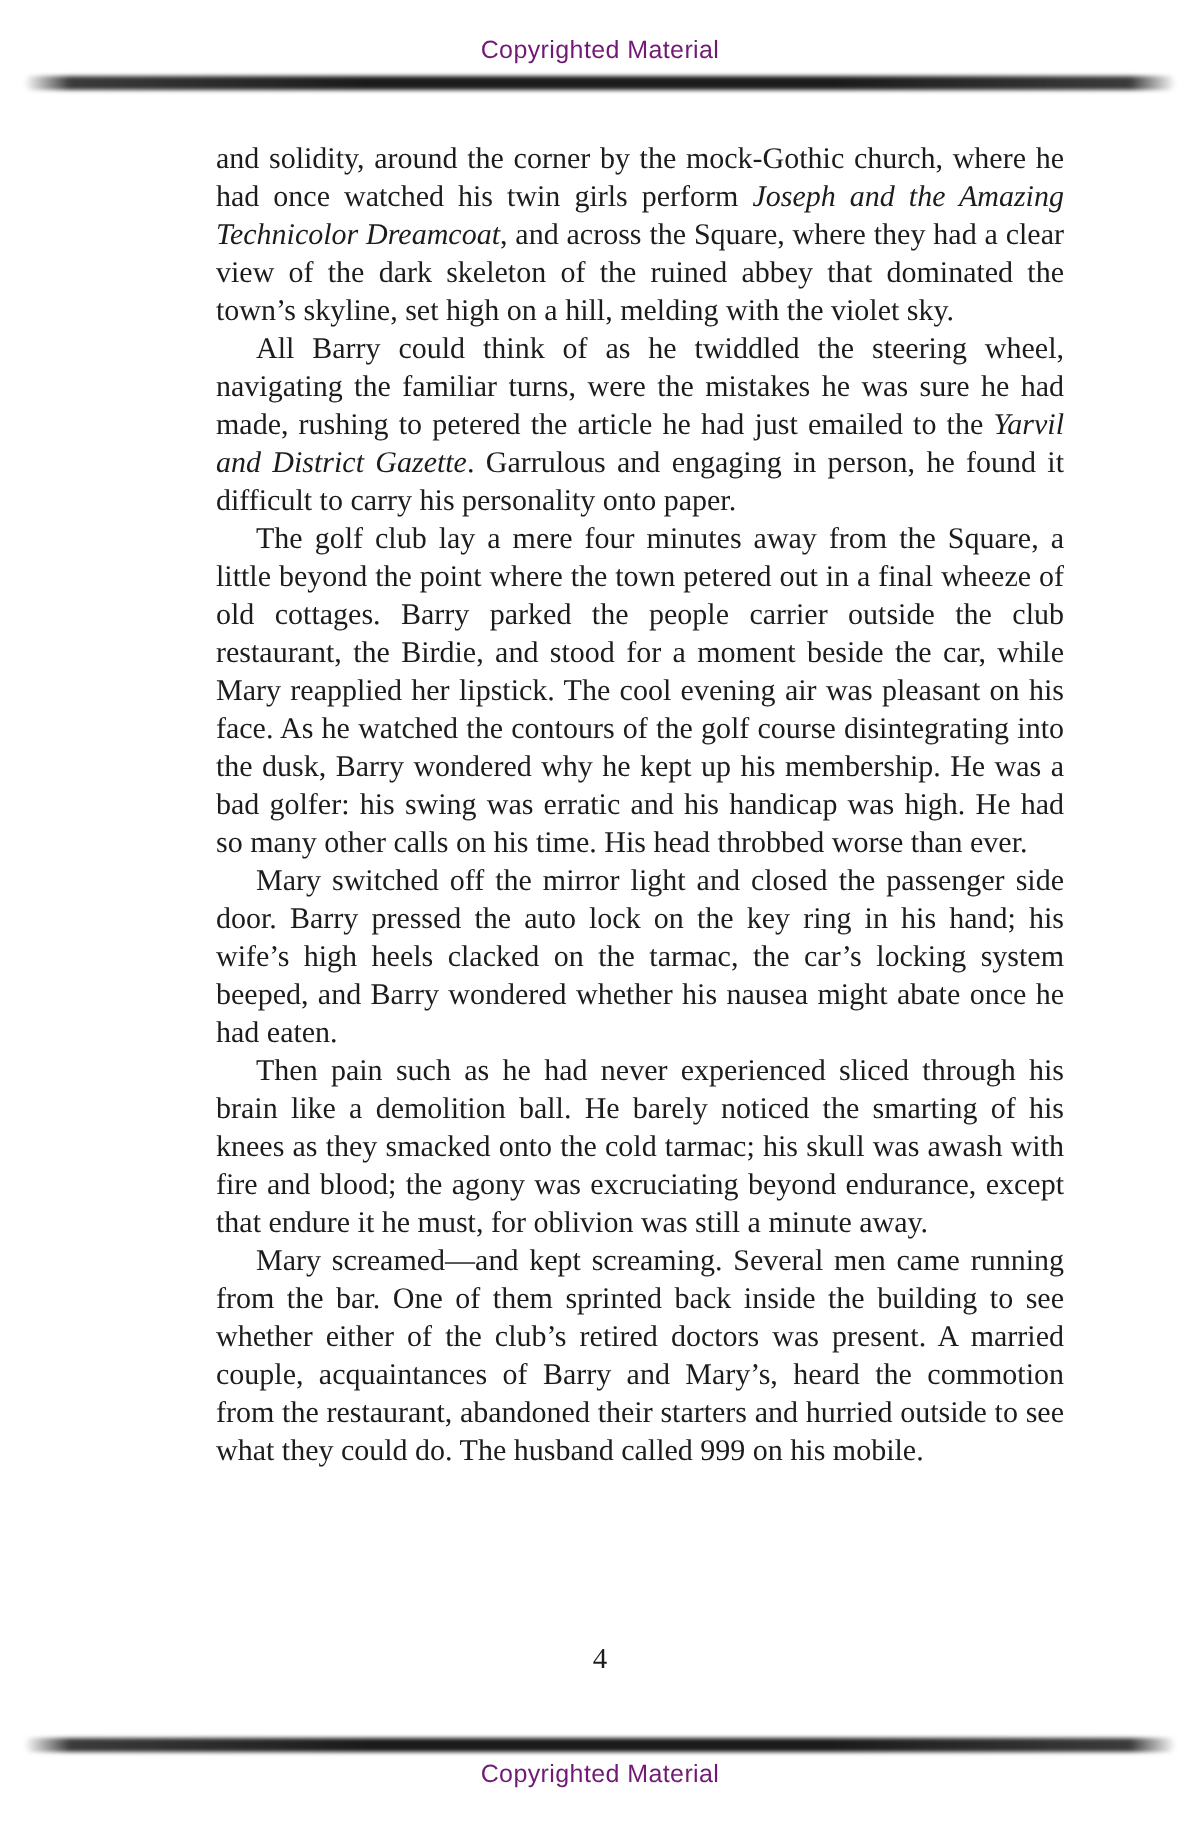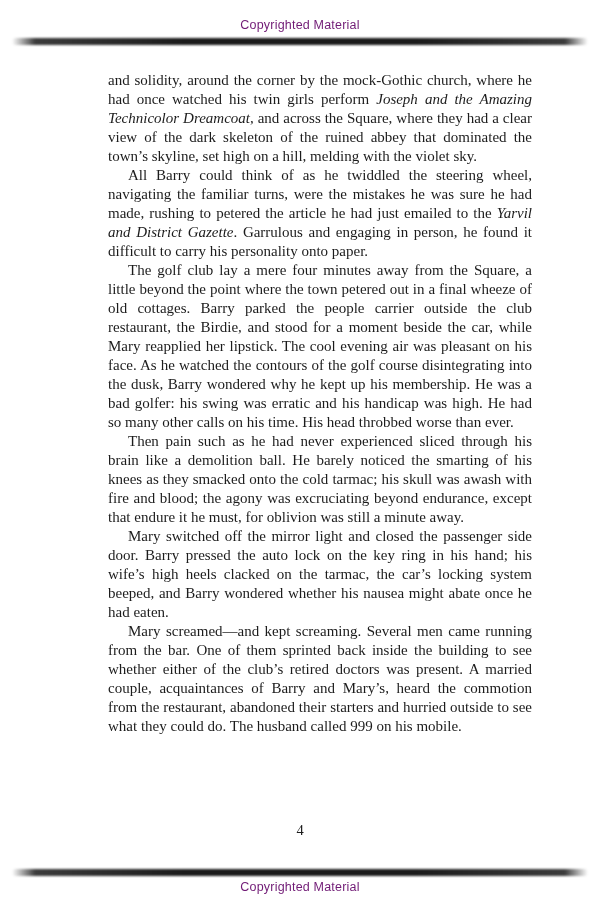--- a/index.html
+++ b/index.html
@@ -78,22 +78,22 @@
 <body>
 
 <div class="notice notice-top">Copyrighted Material</div>
 
 <div class="edge-shadow edge-shadow-top"></div>
 
 <div class="text-block">
     <p class=""><span>and solidity, around the corner by the mock-Gothic church, where he had once watched his twin girls perform </span><span class="italic">Joseph and the Amazing Technicolor Dreamcoat</span><span>, and across the Square, where they had a clear view of the dark skeleton of the ruined abbey that dominated the town’s skyline, set high on a hill, melding with the violet sky.</span></p>
     <p class="indent"><span>All Barry could think of as he twiddled the steering wheel, navigating the familiar turns, were the mistakes he was sure he had made, rushing to petered the article he had just emailed to the </span><span class="italic">Yarvil and District Gazette</span><span>. Garrulous and engaging in person, he found it difficult to carry his personality onto paper.</span></p>
     <p class="indent"><span>The golf club lay a mere four minutes away from the Square, a little beyond the point where the town petered out in a final wheeze of old cottages. Barry parked the people carrier outside the club restaurant, the Birdie, and stood for a moment beside the car, while Mary reapplied her lipstick. The cool evening air was pleasant on his face. As he watched the contours of the golf course disintegrating into the dusk, Barry wondered why he kept up his membership. He was a bad golfer: his swing was erratic and his handicap was high. He had so many other calls on his time. His head throbbed worse than ever.</span></p>
+    <p class="indent"><span>Mary switched off the mirror light and closed the passenger side door. Barry pressed the auto lock on the key ring in his hand; his wife’s high heels clacked on the tarmac, the car’s locking system beeped, and Barry wondered whether his nausea might abate once he had eaten.</span></p>
     <p class="indent"><span>Then pain such as he had never experienced sliced through his brain like a demolition ball. He barely noticed the smarting of his knees as they smacked onto the cold tarmac; his skull was awash with fire and blood; the agony was excruciating beyond endurance, except that endure it he must, for oblivion was still a minute away.</span></p>
-    <p class="indent"><span>Mary switched off the mirror light and closed the passenger side door. Barry pressed the auto lock on the key ring in his hand; his wife’s high heels clacked on the tarmac, the car’s locking system beeped, and Barry wondered whether his nausea might abate once he had eaten.</span></p>
     <p class="indent"><span>Mary screamed—and kept screaming. Several men came running from the bar. One of them sprinted back inside the building to see whether either of the club’s retired doctors was present. A married couple, acquaintances of Barry and Mary’s, heard the commotion from the restaurant, abandoned their starters and hurried outside to see what they could do. The husband called 999 on his mobile.</span></p>
   </div>
 
 <div class="page-number">4</div>
 
 <div class="edge-shadow edge-shadow-bottom"></div>
 
 <div class="notice notice-bottom">Copyrighted Material</div>
 
 </body></html>

